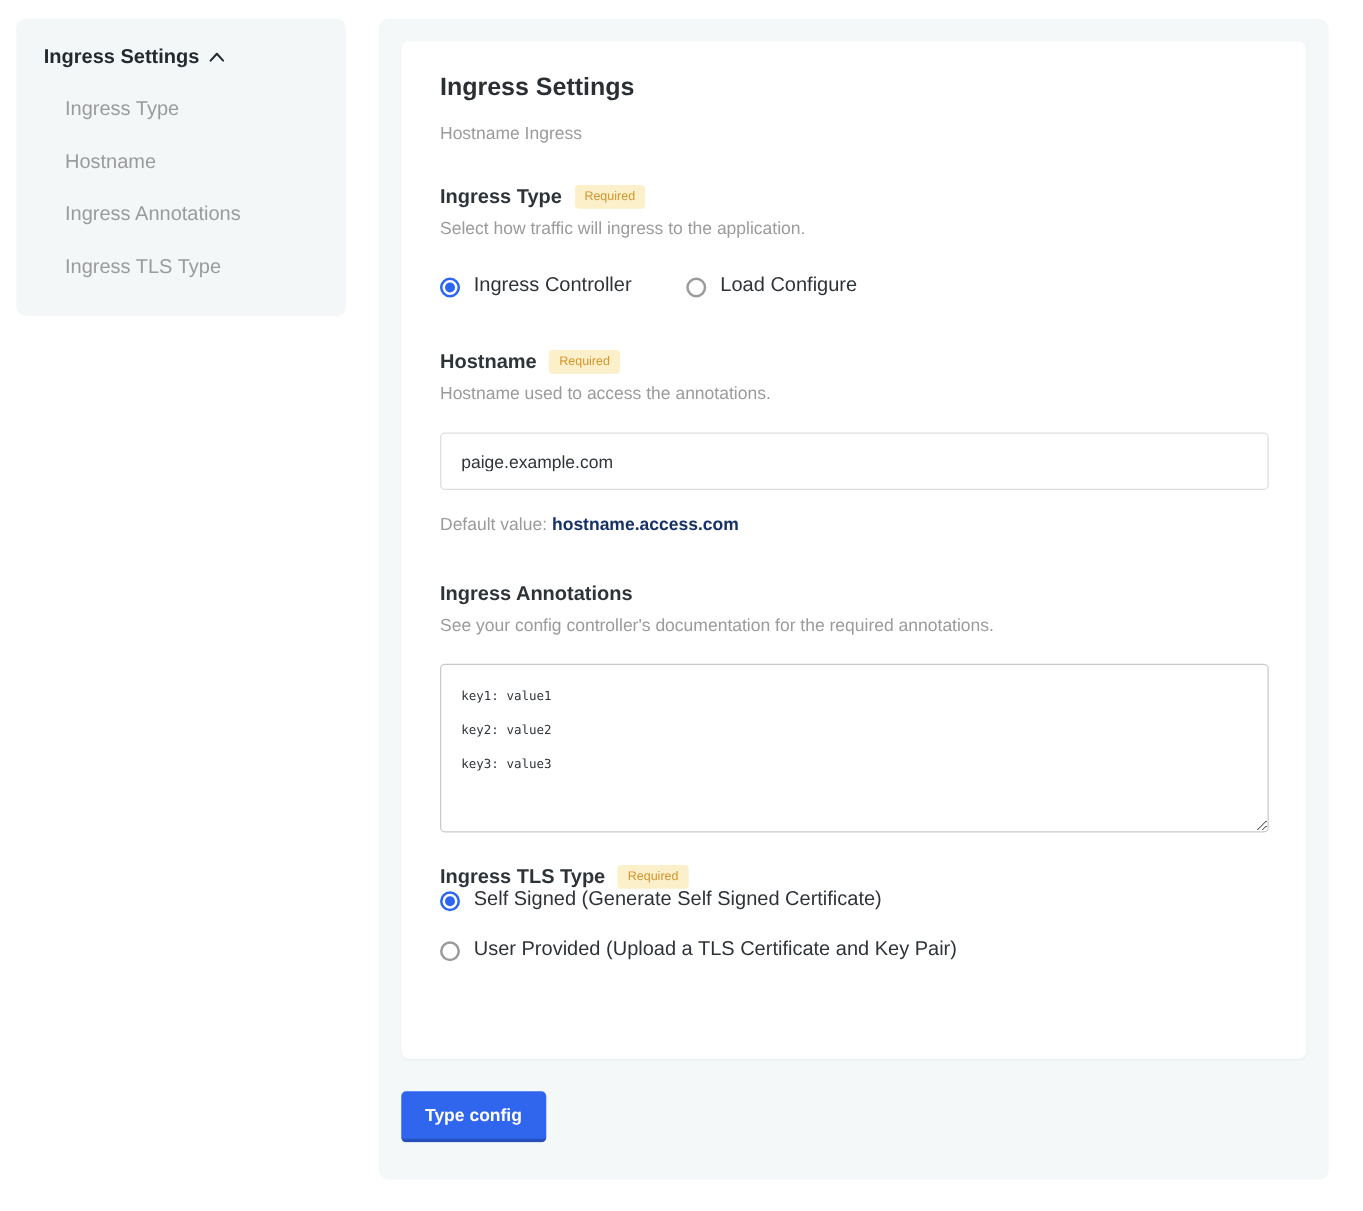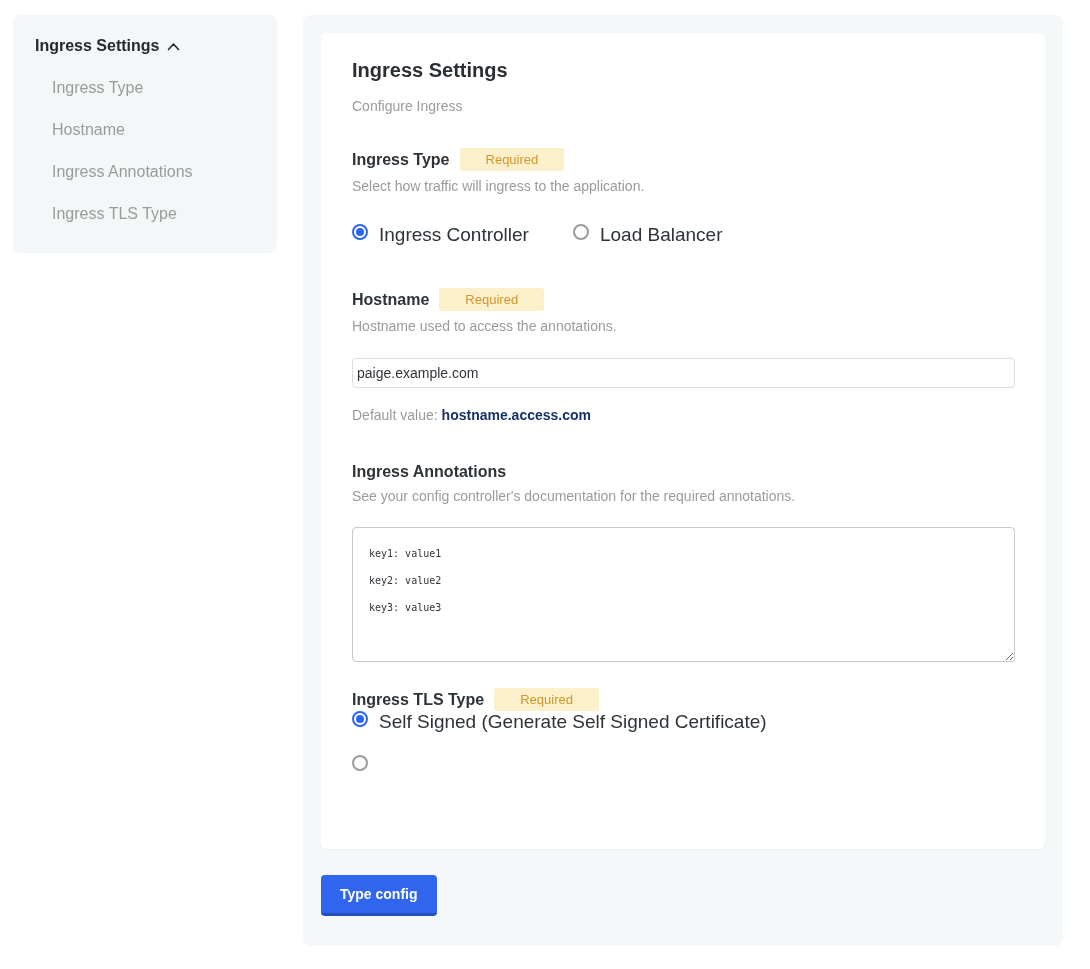--- a/index.html
+++ b/index.html
@@ -71,43 +71,43 @@
     display: flex;
     align-items: center;
     gap: 10px;
     font-size: 16px;
     font-weight: bold;
     color: #2e3338;
   }
   .badge {
     background: #fbf0ca;
     color: #d3952e;
-    font-size: 13px;
+    font-size: 10px;
     font-weight: normal;
-    padding: 4px 26px;
+    padding: 4px 8px;
     border-radius: 3px;
   }
   .help {
     margin-top: 7px;
     font-size: 14px;
     color: #9b9b9b;
   }
 
   
   .radio-row {
     display: flex;
     gap: 44px;
     margin-top: 30px;
   }
   .radio-stack { }
   .radio {
     display: flex;
-    align-items: flex-start;
+    align-items: flex-end;
     gap: 11px;
-    font-size: 19px;
+    font-size: 16px;
     color: #2e3338;
     cursor: pointer;
   }
   .radio-stack .radio + .radio { margin-top: 22px; }
   .radio-dot {
     width: 16px;
     height: 16px;
     border-radius: 50%;
     border: 2px solid #9b9b9b;
     position: relative;
@@ -122,25 +122,25 @@
     width: 8px; height: 8px;
     margin: -4px 0 0 -4px;
     border-radius: 50%;
     background: #2c66f0;
   }
 
   
   .text-input {
     display: block;
     width: 100%;
-    height: 30px;
+    height: 46px;
     margin-top: 24px;
     border: 1px solid #dedede;
     border-radius: 4px;
-    padding: 0 4px;
+    padding: 0 16px;
     font-family: "Liberation Sans", sans-serif;
     font-size: 14px;
     color: #30353a;
     background: #fff;
     outline: none;
   }
   .default-line {
     margin-top: 19px;
     font-size: 14px;
     color: #9b9b9b;
@@ -198,36 +198,36 @@
     </div>
     <div class="sidebar-item">Ingress Type</div>
     <div class="sidebar-item">Hostname</div>
     <div class="sidebar-item">Ingress Annotations</div>
     <div class="sidebar-item">Ingress TLS Type</div>
   </aside>
 
   <main class="main">
     <div class="card">
       <div class="card-title">Ingress Settings</div>
-      <div class="card-subtitle">Configure Ingress</div>
+      <div class="card-subtitle">Hostname Ingress</div>
 
       <section class="section">
         <div class="section-heading">
           <span>Ingress Type</span>
           <span class="badge">Required</span>
         </div>
         <div class="help">Select how traffic will ingress to the application.</div>
         <div class="radio-row">
           <div class="radio selected">
             <span class="radio-dot"></span>
             <span>Ingress Controller</span>
           </div>
           <div class="radio">
             <span class="radio-dot"></span>
-            <span>Load Balancer</span>
+            <span>Load Configure</span>
           </div>
         </div>
       </section>
 
       <section class="section" style="margin-top:42px;">
         <div class="section-heading">
           <span>Hostname</span>
           <span class="badge">Required</span>
         </div>
         <div class="help">Hostname used to access the annotations.</div>
@@ -252,20 +252,21 @@
           <span>Ingress TLS Type</span>
           <span class="badge">Required</span>
         </div>
         <div class="radio-stack">
           <div class="radio selected">
             <span class="radio-dot"></span>
             <span>Self Signed (Generate Self Signed Certificate)</span>
           </div>
           <div class="radio">
             <span class="radio-dot"></span>
+            <span>User Provided (Upload a TLS Certificate and Key Pair)</span>
           </div>
         </div>
       </section>
     </div>
 
     <div class="save-row">
       <button class="save-button">Type config</button>
     </div>
   </main>
 

